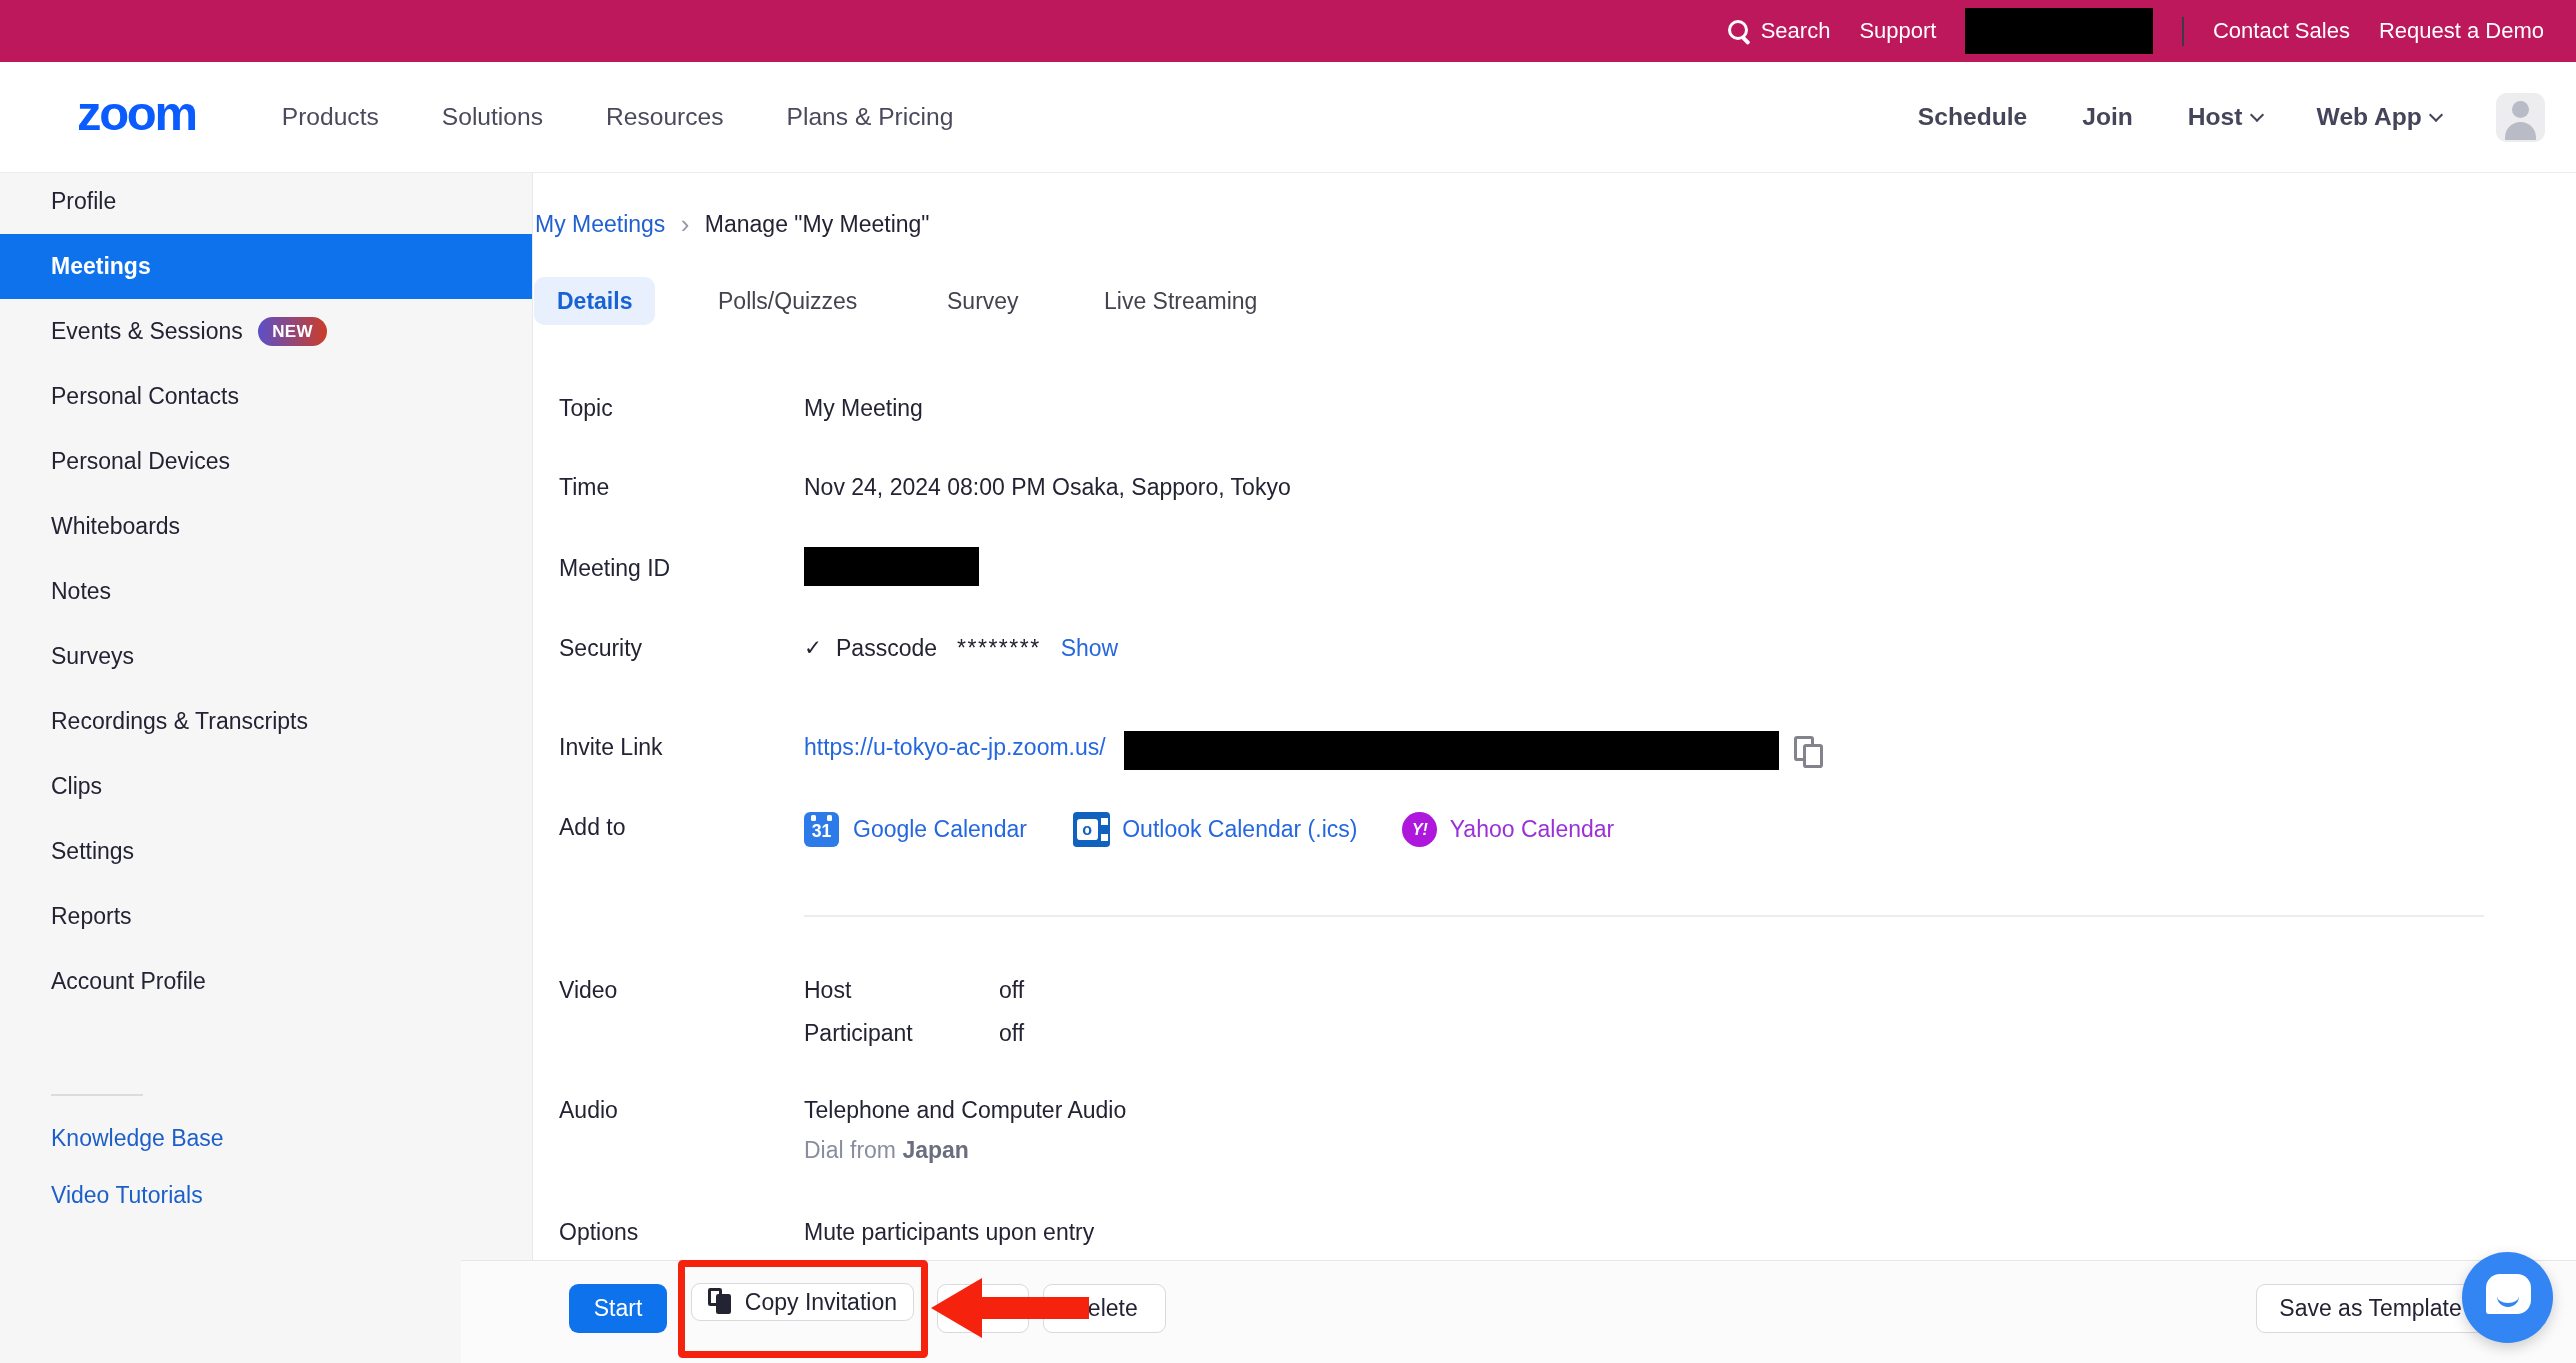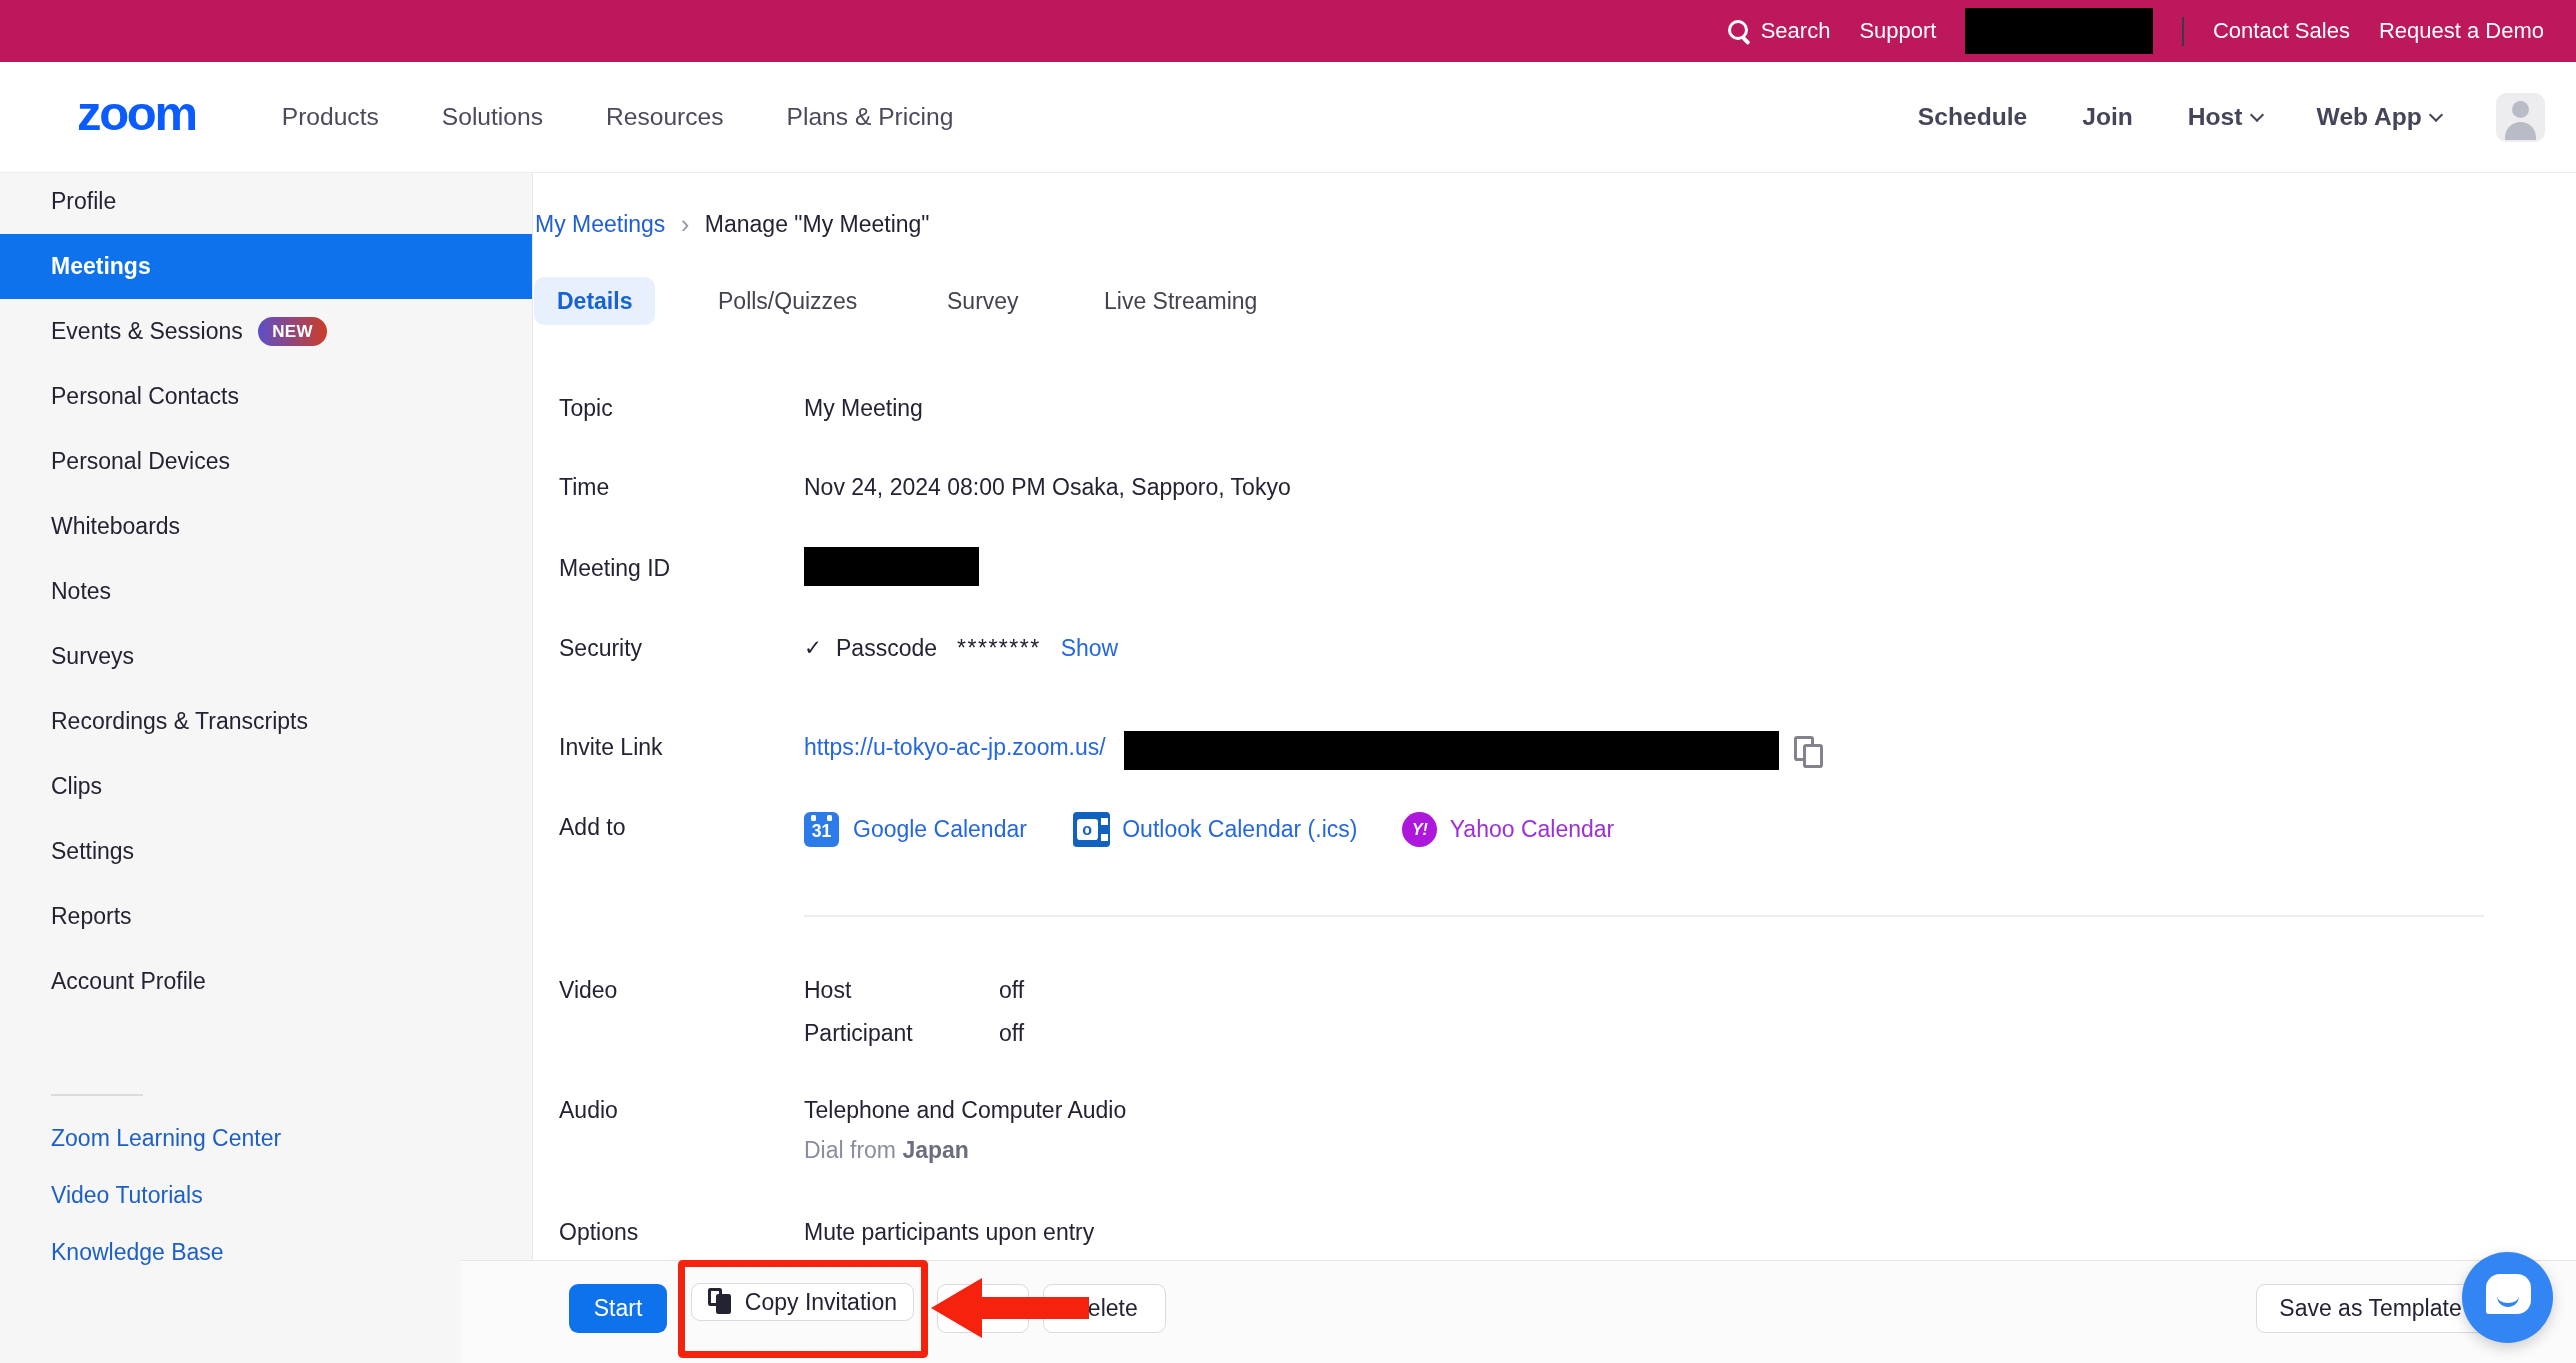--- a/index.html
+++ b/index.html
@@ -230,27 +230,24 @@
       <div class="side-item">
           <span>Reports</span>
         </div>
       <div class="side-item">
           <span>Account Profile</span>
         </div>
     </div>
     <div class="side-divider"></div>
     <div class="side-links">
       <div class="side-link">
-          <span>Zoom Learning Center</span>
+          <span>Knowledge Base</span>
         </div>
       <div class="side-link">
           <span>Video Tutorials</span>
-        </div>
-      <div class="side-link">
-          <span>Knowledge Base</span>
         </div>
     </div>
   </div>
 
   <div class="main">
 
     <div class="breadcrumb">
       <span class="bc-link">My Meetings</span>
       <span class="bc-sep">›</span>
       <span class="bc-current">Manage "My Meeting"</span>

